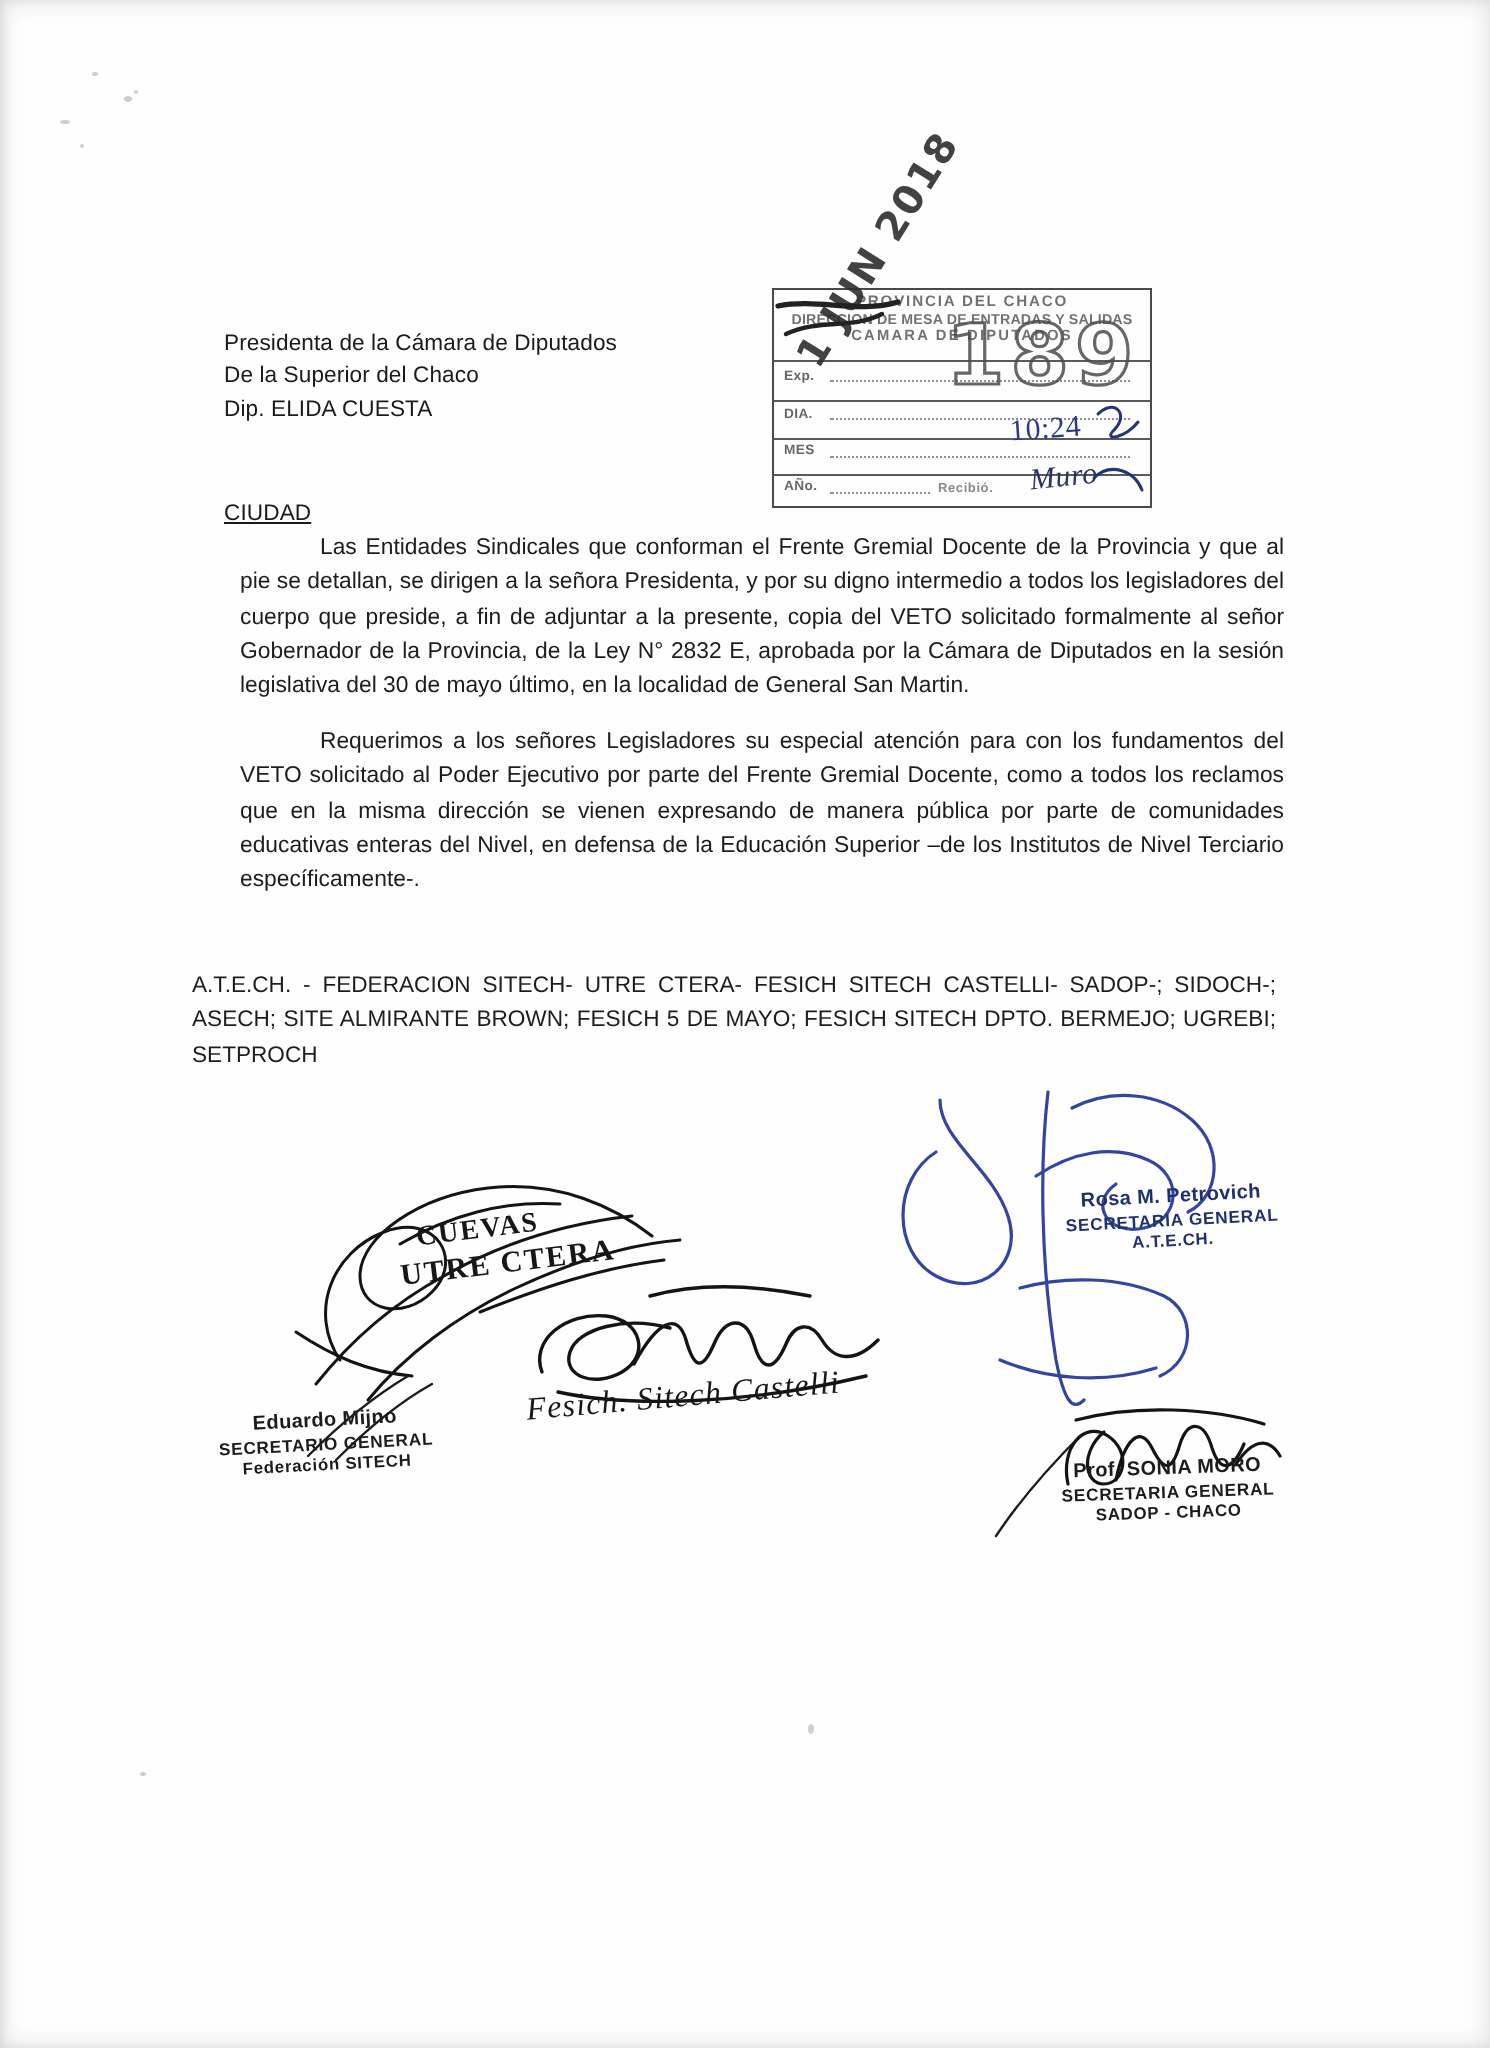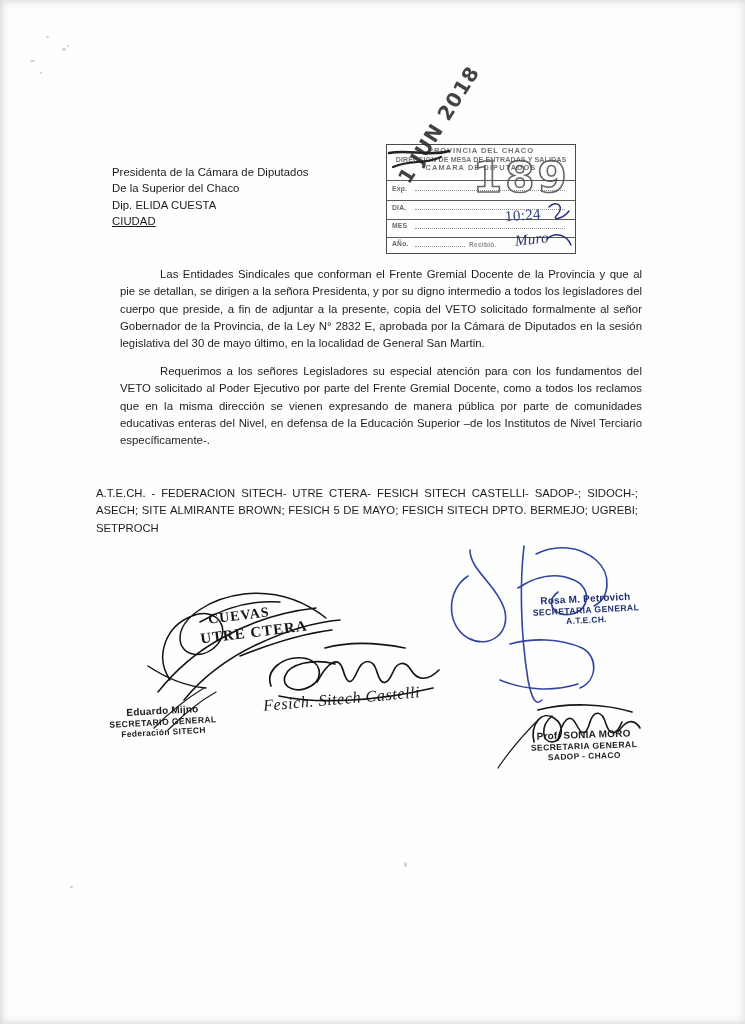--- a/index.html
+++ b/index.html
@@ -47,20 +47,21 @@
     line-height: 16.5px;
   }
   #addressee-block {
     left: 112px;
     top: 164px;
     width: 290px;
     line-height: 16.4px;
   }
   #addressee-block .underlined {
     text-decoration: underline;
+    margin-top: 36px;
   }
 
   .para {
     position: absolute;
     width: 522px;
     left: 120px;
     text-align: justify;
     text-justify: inter-word;
     color: #1d1d1d;
     font-size: 11.4px;

